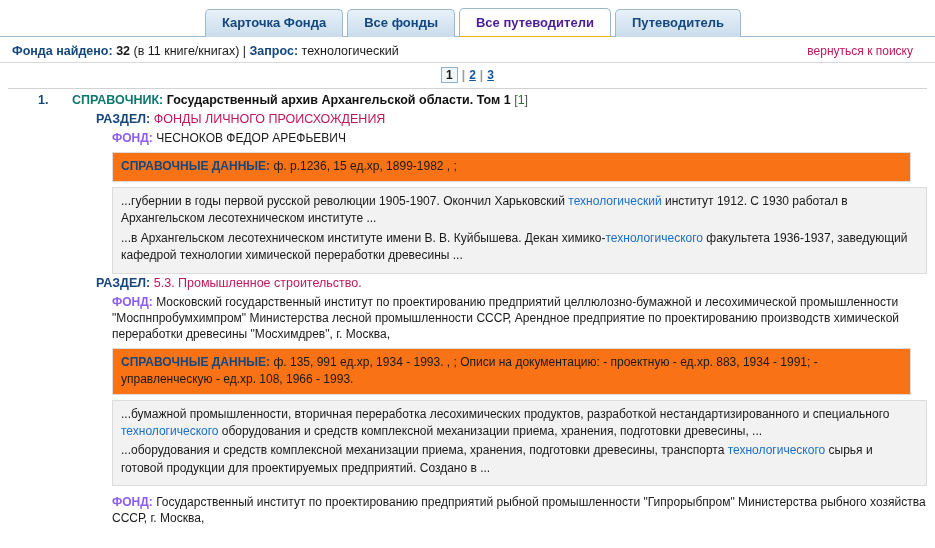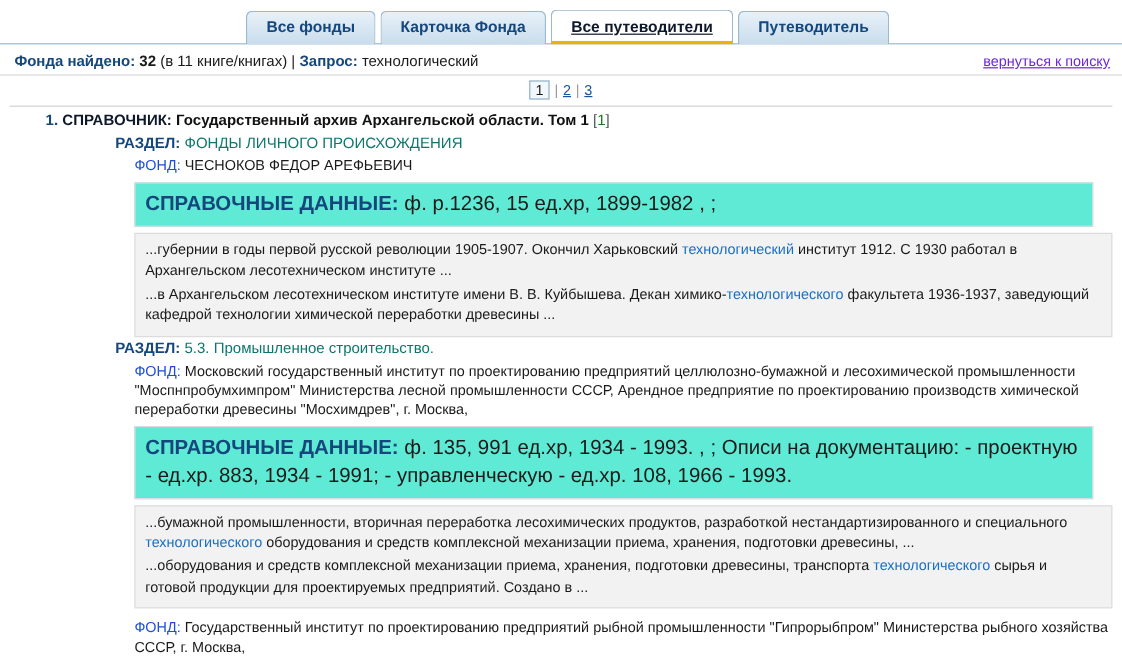--- a/index.html
+++ b/index.html
@@ -43,53 +43,52 @@
     color: #14477d;
     font-size: 13px;
     font-weight: bold;
     white-space: nowrap;
     cursor: pointer;
     position: relative;
     top: 1px;
   }
   .tab.active {
     background: #ffffff;
-    border-bottom: 3px solid #eab308;
-    color: #0f172a;
+    border-bottom: 1px solid #eab308;
+    color: #4c1d95;
     height: 29px;
     line-height: 27px;
-    text-decoration: underline;
   }
 
   
   .info-bar {
     position: relative;
     padding: 7px 10px 4px 12px;
     border-bottom: 1px solid #d9d9d9;
     font-size: 12.5px;
     color: #1a1a1a;
   }
   .info-bar .lbl { color: #15477c; font-weight: bold; }
   .info-bar b { font-weight: bold; }
   .back-link {
     position: absolute;
-    right: 10px;
+    right: 22px;
     top: 7px;
-    color: #6d28d9;
-    text-decoration: underline;
+    color: #be185d;
     font-size: 12px;
     cursor: pointer;
   }
 
   
   .pager {
     text-align: center;
     padding: 5px 0 6px;
     font-size: 12px;
     color: #1455a0;
+    font-weight: bold;
   }
   .pager .sep { color: #999; margin: 0 4px; }
   .pager .pg { color: #1455a0; text-decoration: underline; cursor: pointer; }
   .pager .pg.current {
     border: 1px solid #8fb0c8;
     background: #f2f7fb;
     padding: 0 4px;
     text-decoration: none;
     color: #1a1a1a;
     cursor: default;
@@ -98,69 +97,69 @@
   
   .results {
     padding: 0 8px 0 8px;
   }
   .result-head {
     border-top: 1px solid #d2d2d2;
     padding: 4px 0 3px 30px;
     font-size: 12.5px;
   }
   .result-head .num { color: #15477c; font-weight: bold; }
-  .result-head .kw { color: #0f172a; font-weight: bold; }
+  .result-head .kw { color: #0f766e; font-weight: bold; margin-left: 20px; }
   .result-head .title { font-weight: bold; color: #111; }
   .result-head .cnt { color: #1a7a1a; }
   .result-head .brk { color: #555; }
 
   .indent { padding-left: 88px; }
 
   .section-line {
     padding: 2px 0 2px 0;
     font-size: 12.5px;
   }
   .section-line .kw { color: #15477c; font-weight: bold; }
-  .section-line .val { color: #0f766e; }
+  .section-line .val { color: #be185d; }
 
   .fond-line {
     padding: 2px 0 2px 16px;
     font-size: 12px;
     line-height: 1.35;
   }
-  .fond-line .kw { color: #1d4ed8; font-weight: normal; }
+  .fond-line .kw { color: #8b5cf6; font-weight: bold; }
   .fond-line .val { color: #1a1a1a; }
 
   .card {
     margin: 4px 16px 0 16px;
     border: 1px solid #dcdcdc;
-    background: #5eead4;
+    background: #f97316;
     padding: 5px 8px 6px 8px;
-    font-size: 17px;
+    font-size: 12px;
     line-height: 1.4;
   }
   .card .kw { color: #15477c; font-weight: bold; }
   .snippets {
     margin: 5px 0 0 16px;
     border: 1px solid #dcdcdc;
     background: #f2f2f2;
     padding: 5px 8px 6px 8px;
     font-size: 12px;
     line-height: 1.45;
   }
   .snippet { margin: 0 0 2px 0; }
   .hl { color: #1a6fc4; }
 </style>
 </head>
 <body>
 
 <div class="tabs-bar">
   <div class="tabs">
+    <div class="tab">Карточка Фонда</div>
     <div class="tab">Все фонды</div>
-    <div class="tab">Карточка Фонда</div>
     <div class="tab active">Все путеводители</div>
     <div class="tab">Путеводитель</div>
   </div>
 </div>
 
 <div class="info-bar">
   <span class="lbl">Фонда найдено:</span>
   <b>32</b>
   <span>(в 11 книге/книгах)</span>
   <span>|</span>

